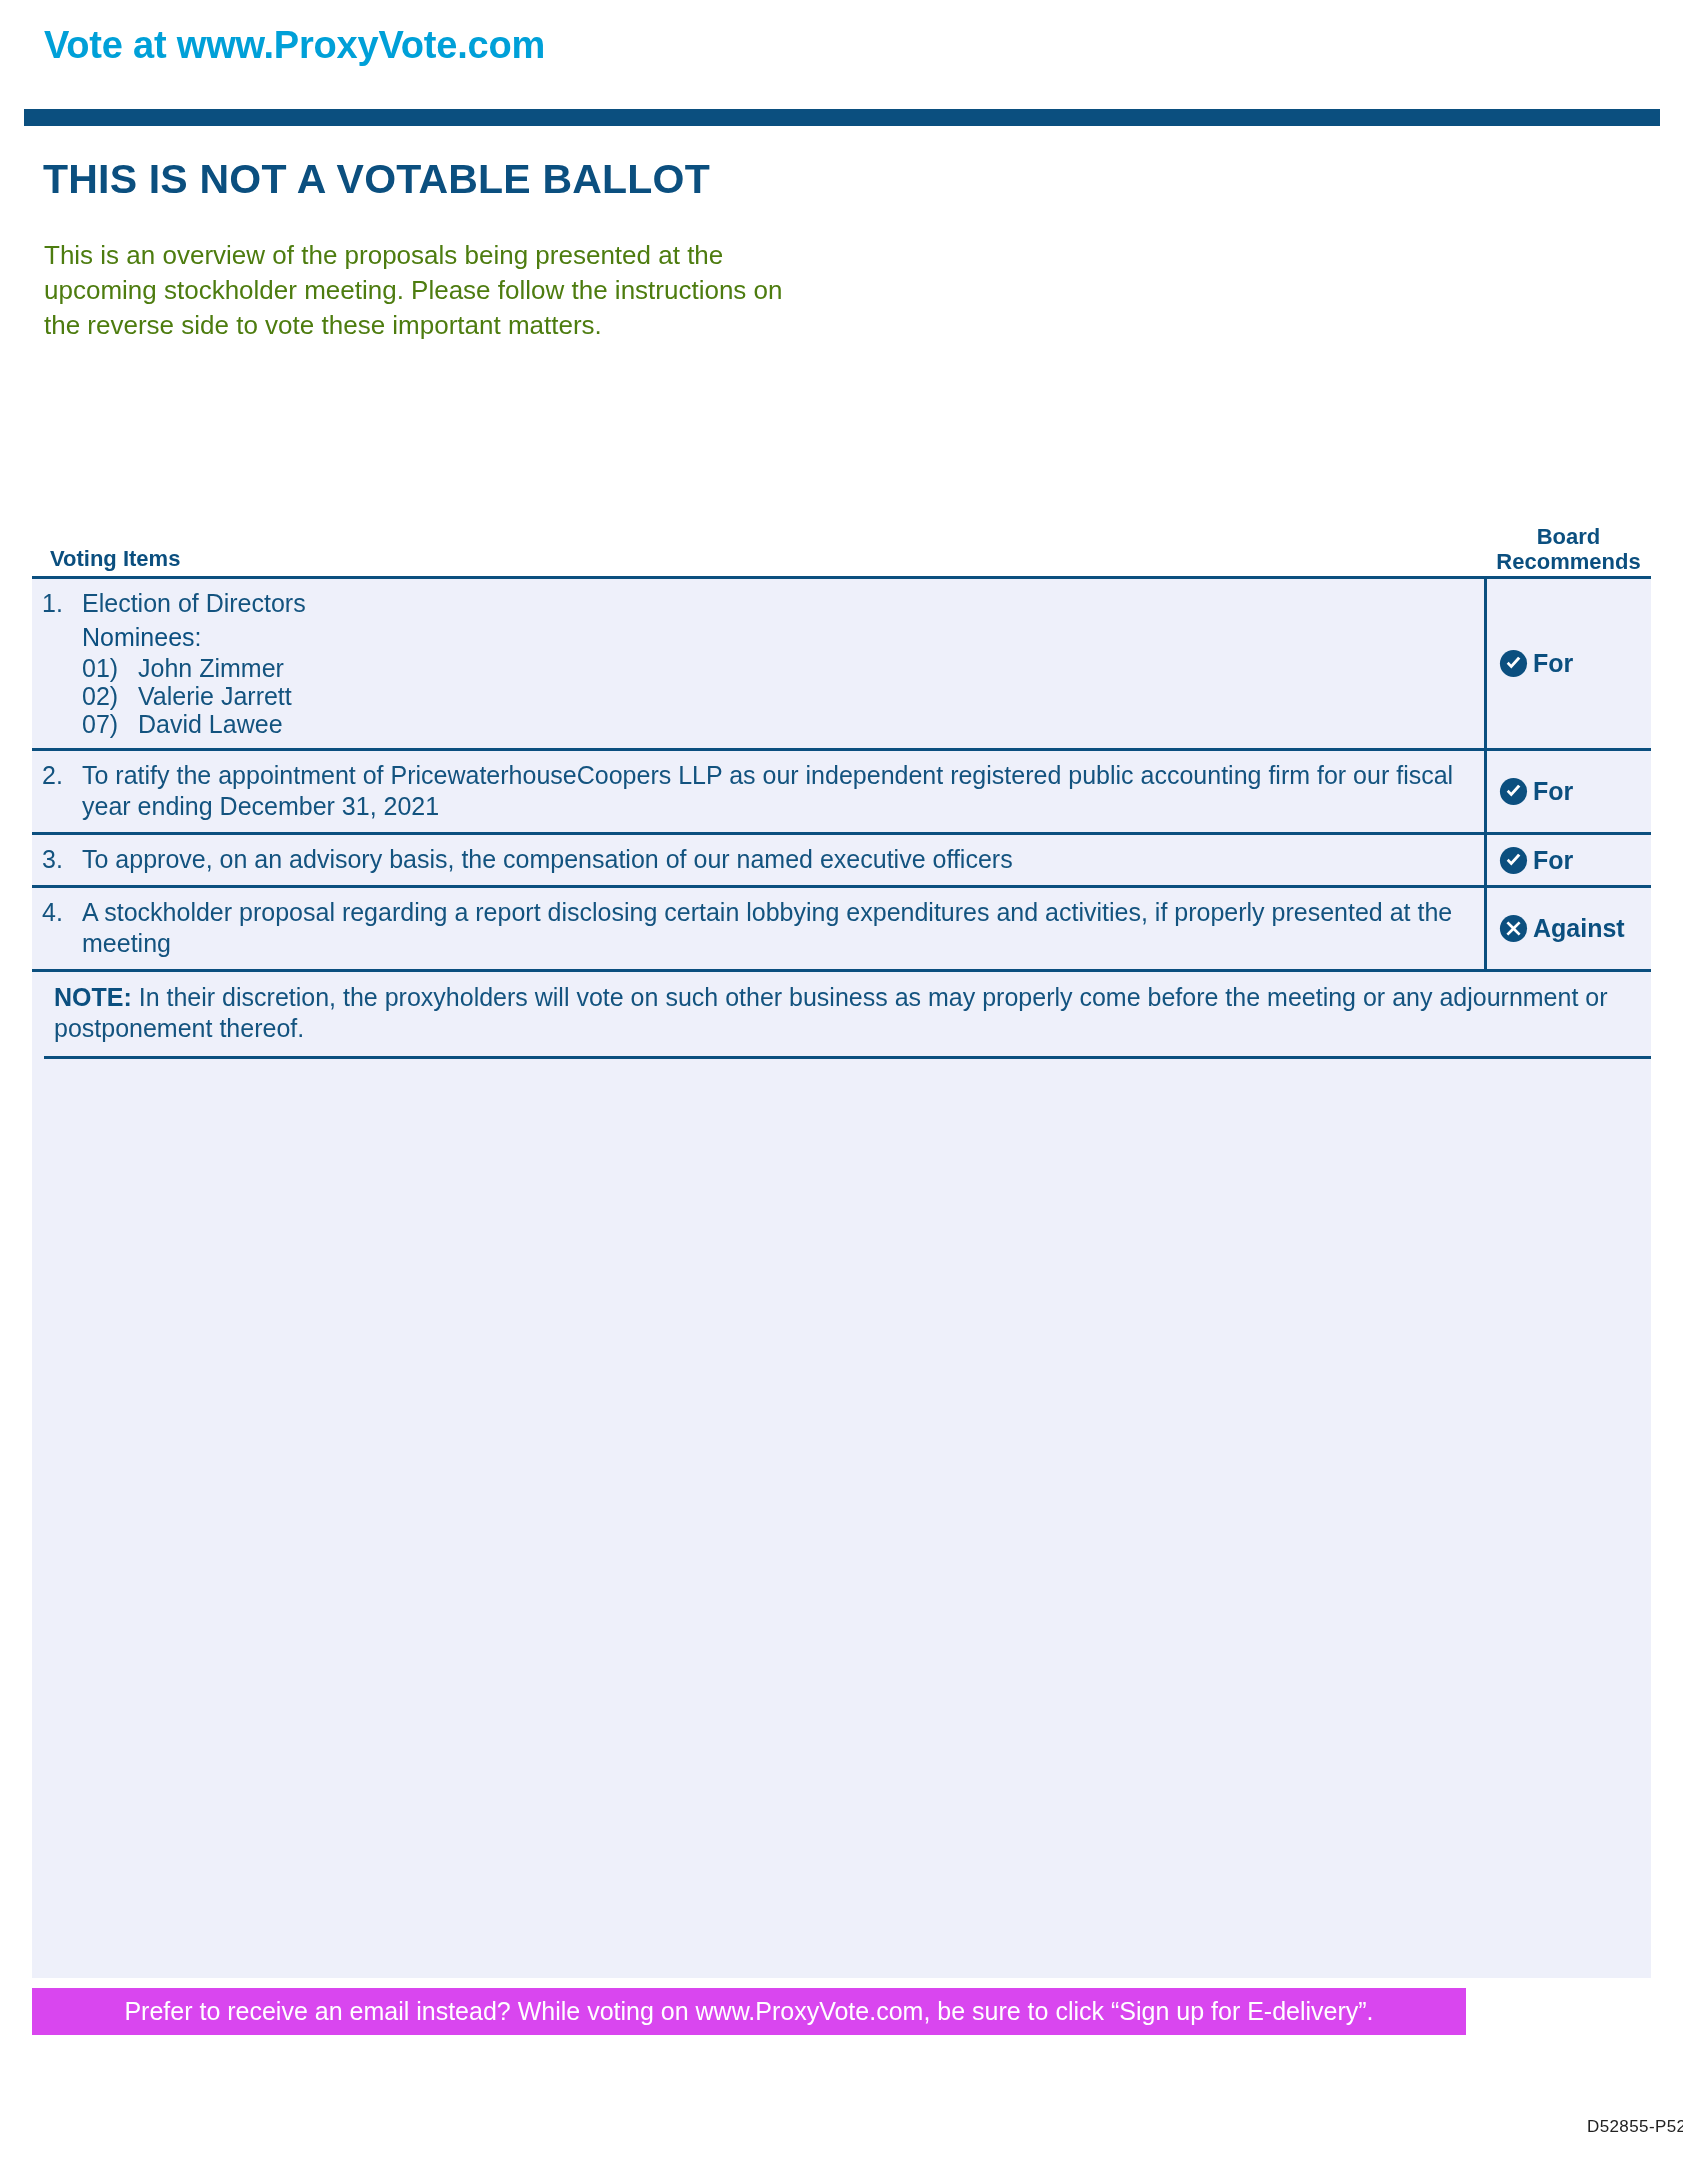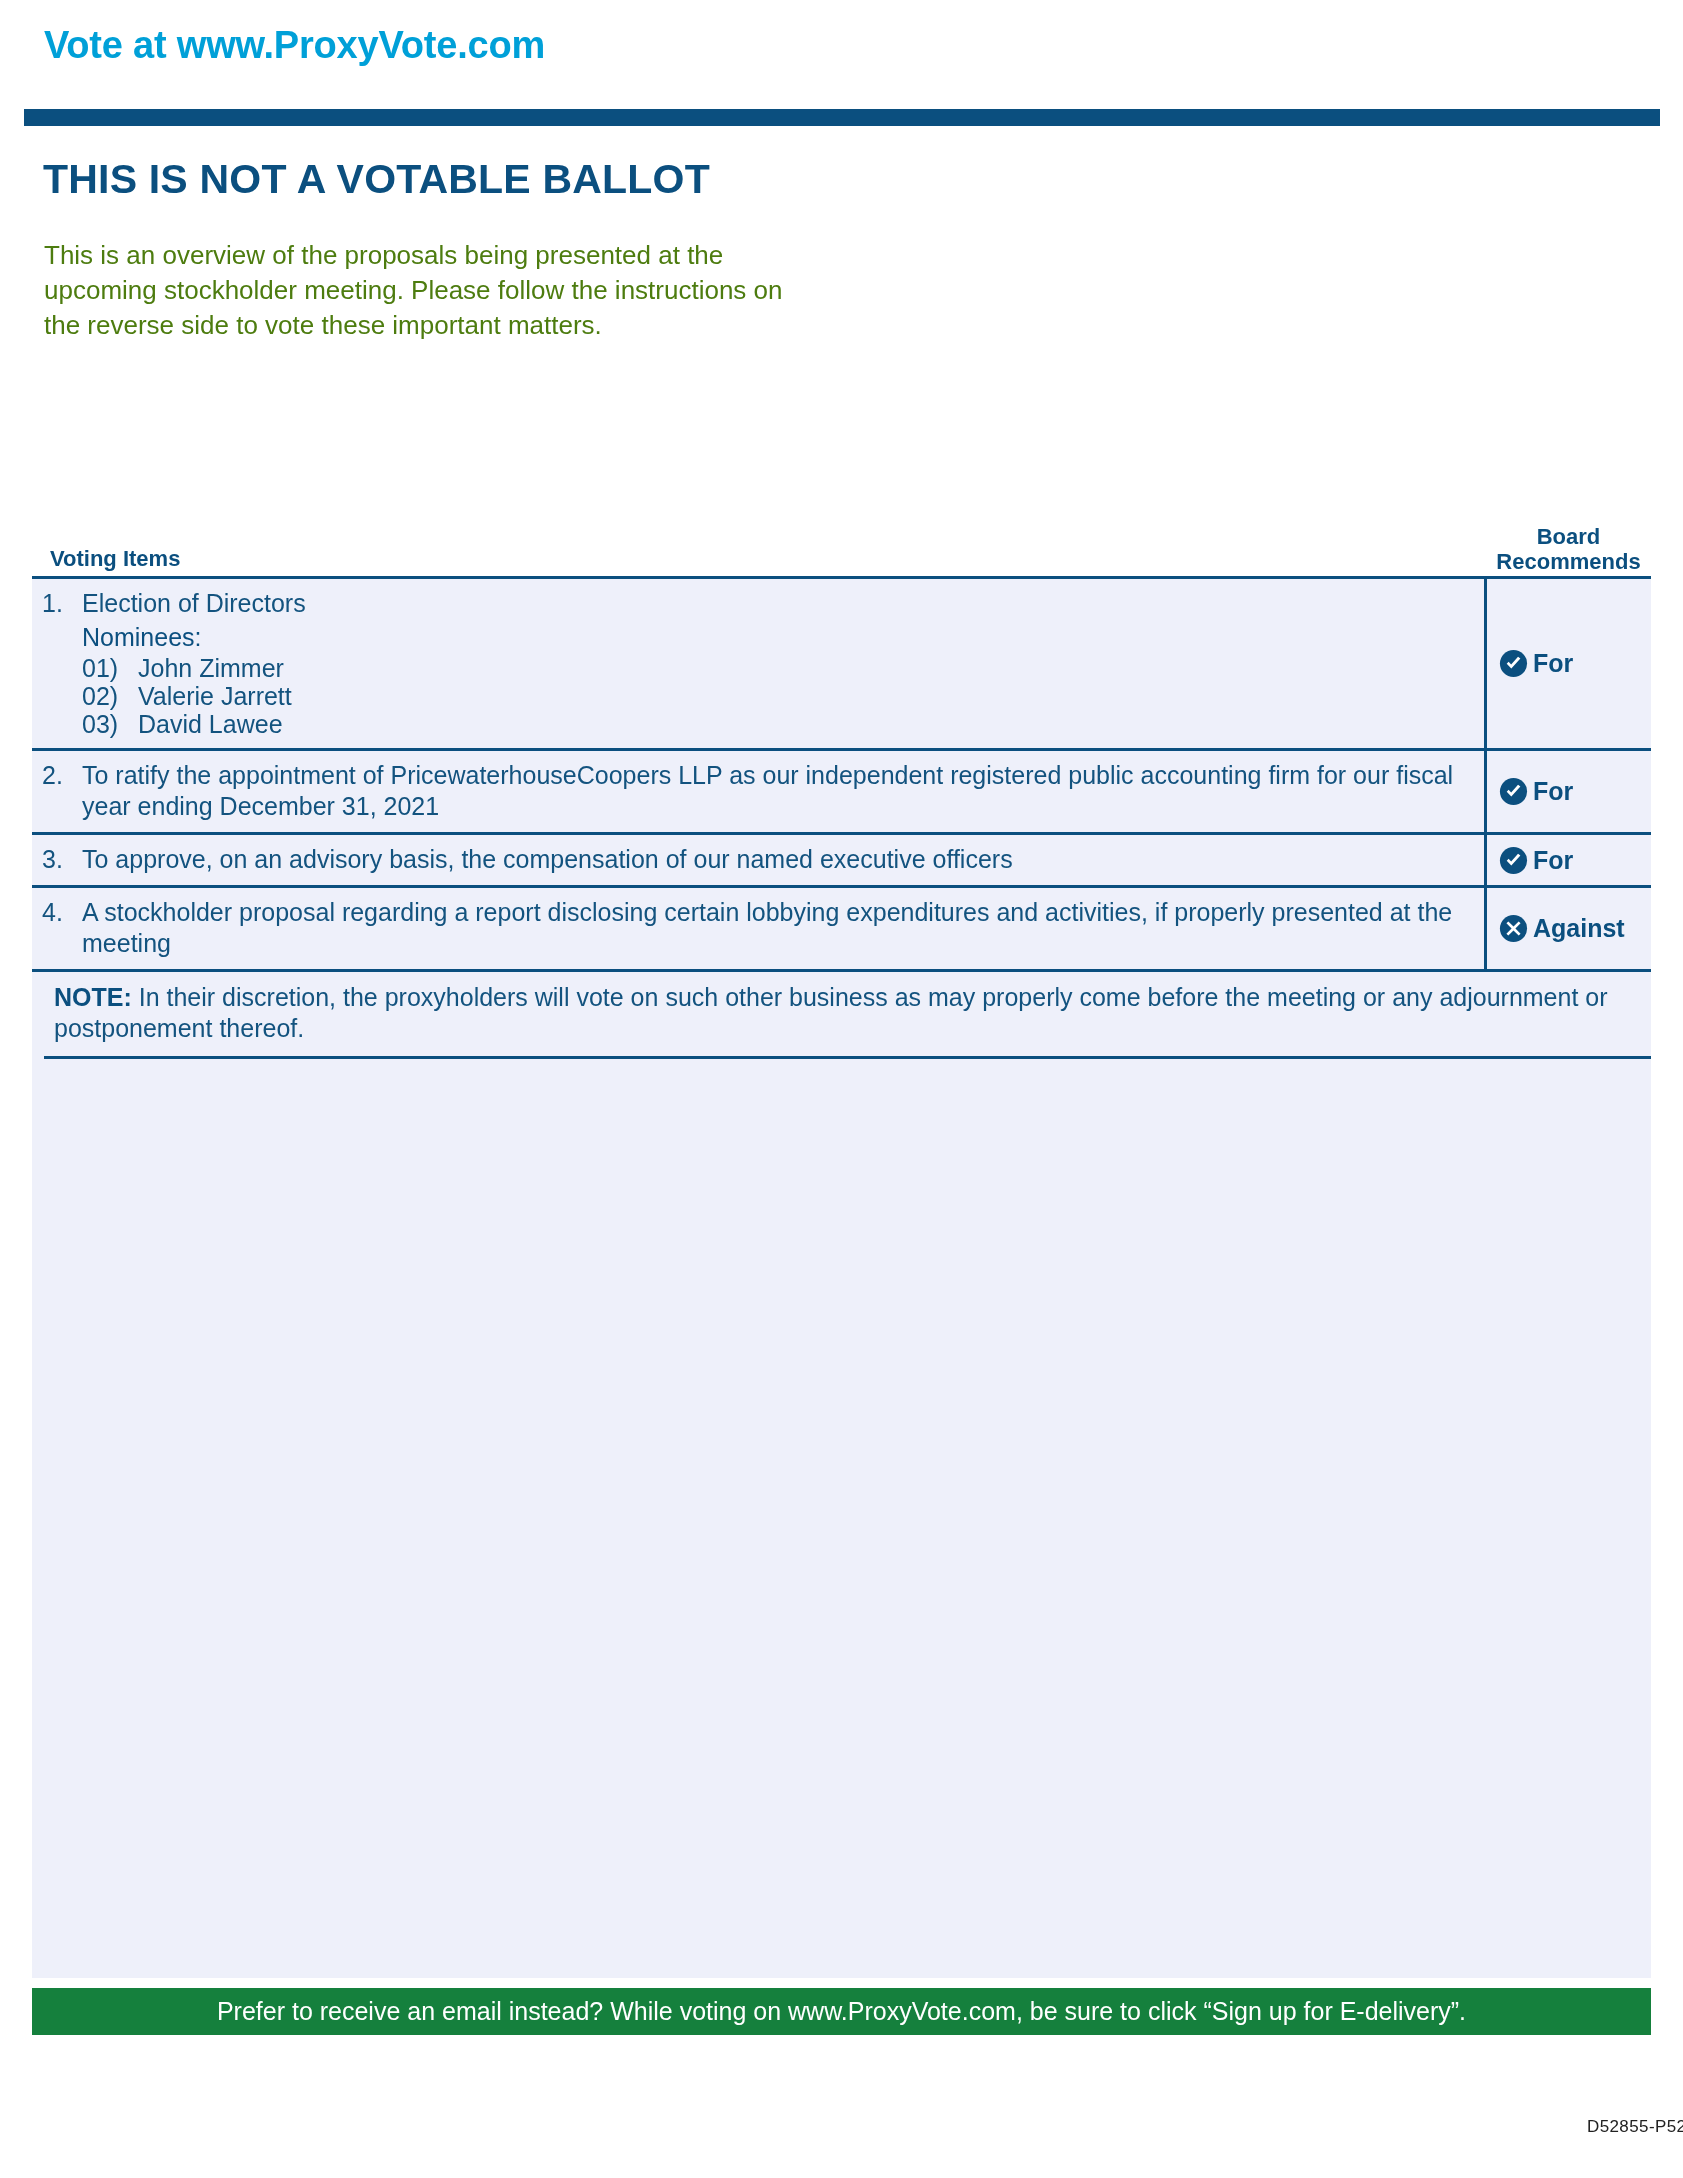--- a/index.html
+++ b/index.html
@@ -200,23 +200,23 @@
     font-size: 25px;
     font-weight: bold;
     color: #0b4f7f;
   }
 
   
   .footer-bar {
     position: absolute;
     left: 32px;
     top: 1988px;
-    width: 1619px;
+    width: 1434px;
     height: 47px;
-    background: #15803d;
+    background: #d946ef;
     display: flex;
     align-items: center;
     justify-content: center;
   }
   .footer-text {
     color: #ffffff;
     font-size: 25px;
     white-space: nowrap;
   }
 
@@ -271,21 +271,21 @@
           <div class="nominees-label">Nominees:</div>
           <div class="nominee">
             <span class="nominee-num">01)</span>
             <span>John Zimmer</span>
           </div>
           <div class="nominee">
             <span class="nominee-num">02)</span>
             <span>Valerie Jarrett</span>
           </div>
           <div class="nominee">
-            <span class="nominee-num">03)</span>
+            <span class="nominee-num">07)</span>
             <span>David Lawee</span>
           </div>
         </div>
         <div class="cell-rec">
           <div class="badge">
             <svg class="badge-icon" viewBox="0 0 32 32">
               <circle cx="16" cy="16" r="15" fill="#0b4f7f"></circle>
               <path d="M8.5 16.3 L13.6 21.6 L23.6 10.6 L21.0 8.6 L13.4 17.0 L10.6 14.0 Z" fill="#ffffff"></path>
             </svg>
             <span class="badge-label">For</span>

